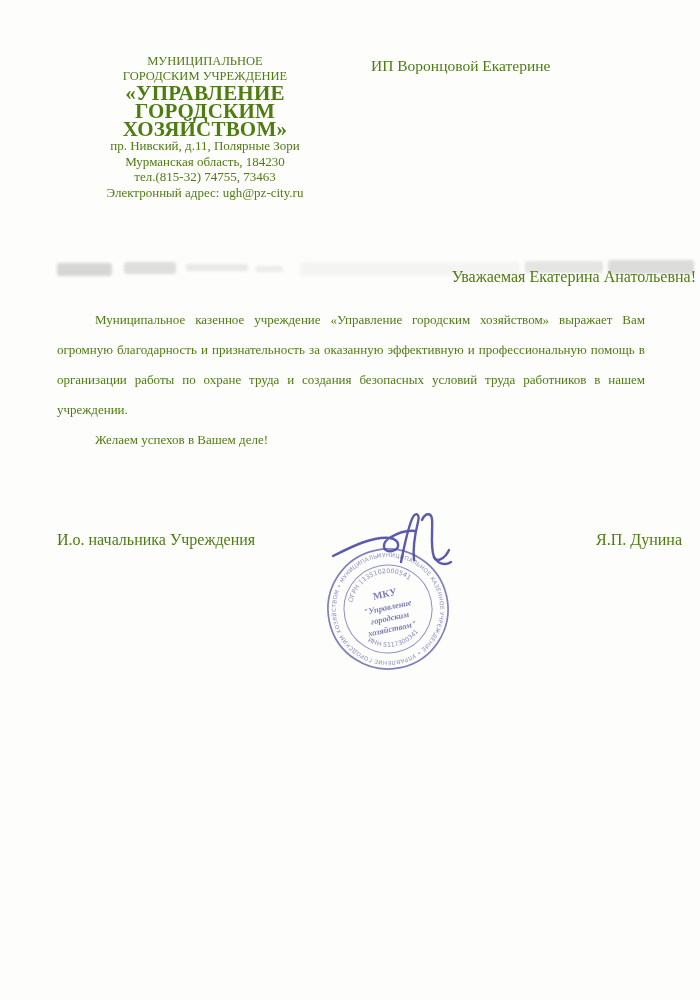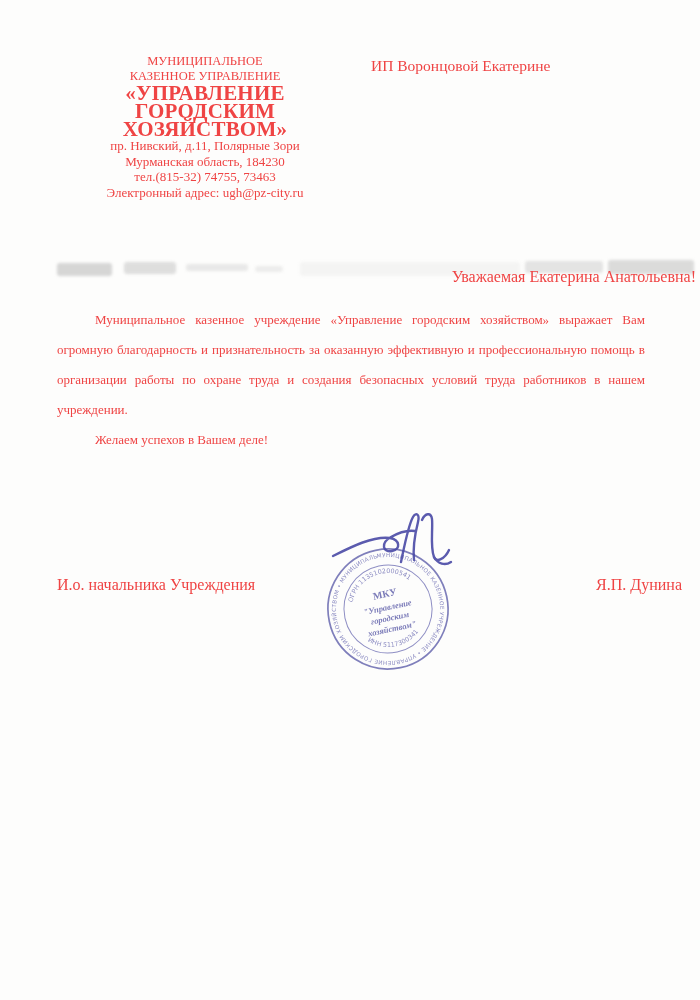--- a/index.html
+++ b/index.html
@@ -4,21 +4,21 @@
 <title>Document</title>
 <style>
   html, body { margin: 0; padding: 0; background: #9a9a9a; }
   .page {
     position: relative;
     width: 700px;
     height: 1000px;
     margin: 0 auto;
     background: #fdfdfc;
     font-family: "Liberation Serif", serif;
-    color: #ef4444;
+    color: #4d7c0f;
     overflow: hidden;
   }
   
   .org-block {
     position: absolute;
     left: 85px; top: 54px;
     width: 240px;
     text-align: center;
     line-height: 15px;
     font-size: 12.5px;
@@ -66,36 +66,35 @@
   }
   .letter-body p.justified { text-align: justify; }
   
   .signature-row {
     position: absolute;
     left: 57px; top: 531px;
     width: 625px;
     display: flex;
     justify-content: space-between;
     font-size: 16px;
-    margin-top: 45px;
   }
   
   .stamp-svg    { position: absolute; left: 308px; top: 531px; }
   .signature-svg{ position: absolute; left: 318px; top: 498px; }
   .stamp-svg text { font-family: "DejaVu Sans", sans-serif; }
   .stamp-center { font-family: "Liberation Serif", serif !important; }
 </style>
 </head>
 <body>
 
 <div class="page">
 
   <div class="org-block">
     <div>МУНИЦИПАЛЬНОЕ</div>
-    <div>КАЗЕННОЕ УПРАВЛЕНИЕ</div>
+    <div>ГОРОДСКИМ УЧРЕЖДЕНИЕ</div>
     <div class="org-name">«УПРАВЛЕНИЕ</div>
     <div class="org-name">ГОРОДСКИМ ХОЗЯЙСТВОМ»</div>
     <div class="addr">пр. Нивский, д.11, Полярные Зори</div>
     <div class="addr">Мурманская область, 184230</div>
     <div class="addr">тел.(815-32) 74755, 73463</div>
     <div class="addr">Электронный адрес: ugh@pz-city.ru</div>
   </div>
 
   <div class="addressee-block">
     <div>ИП Воронцовой Екатерине</div>

